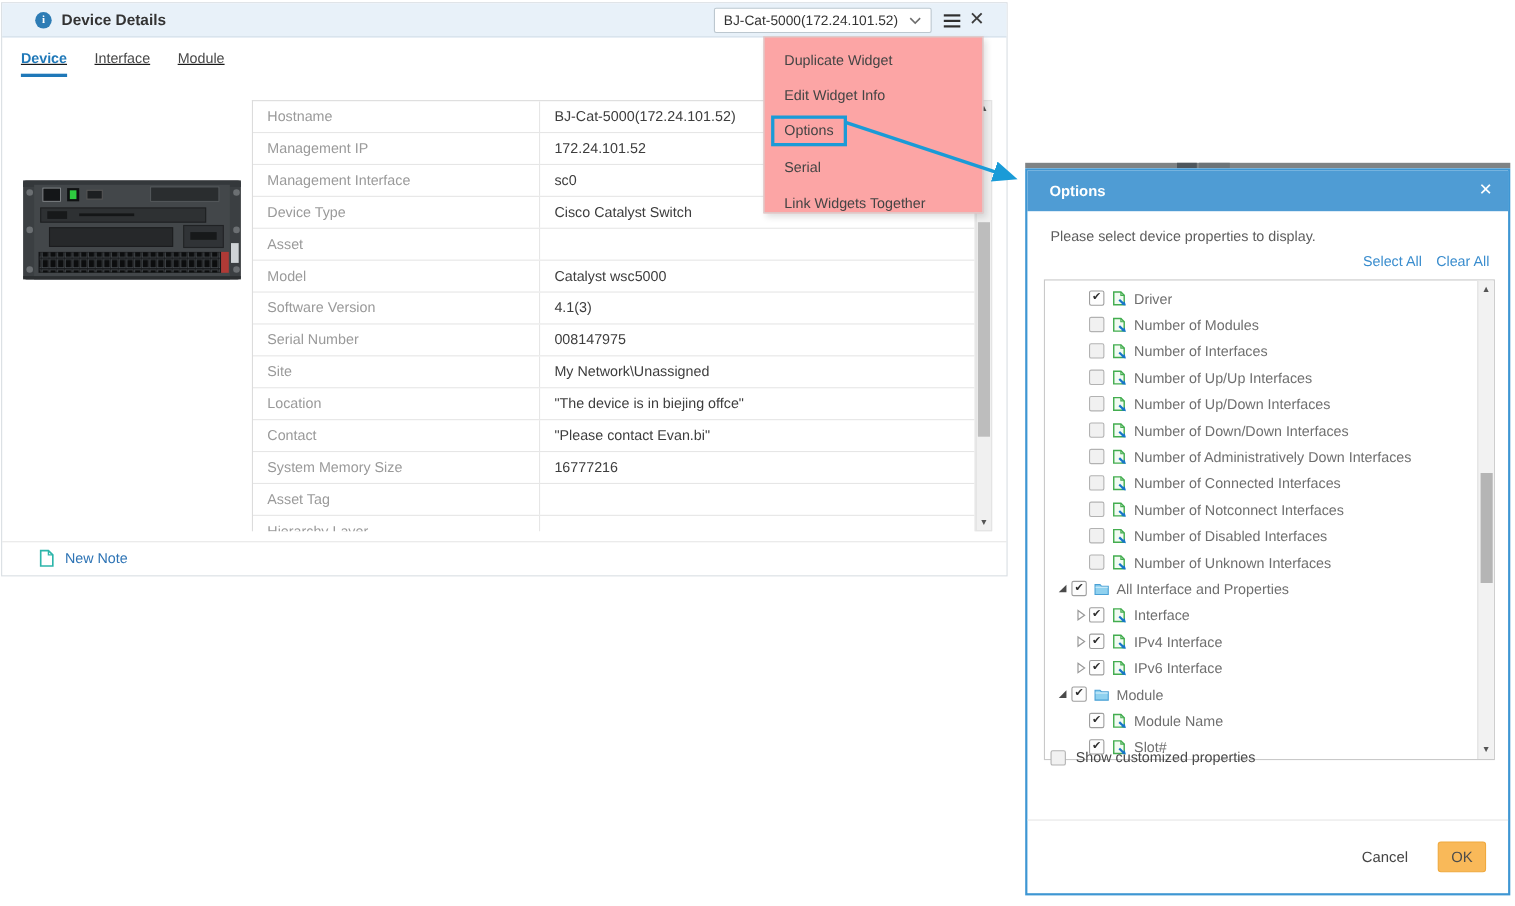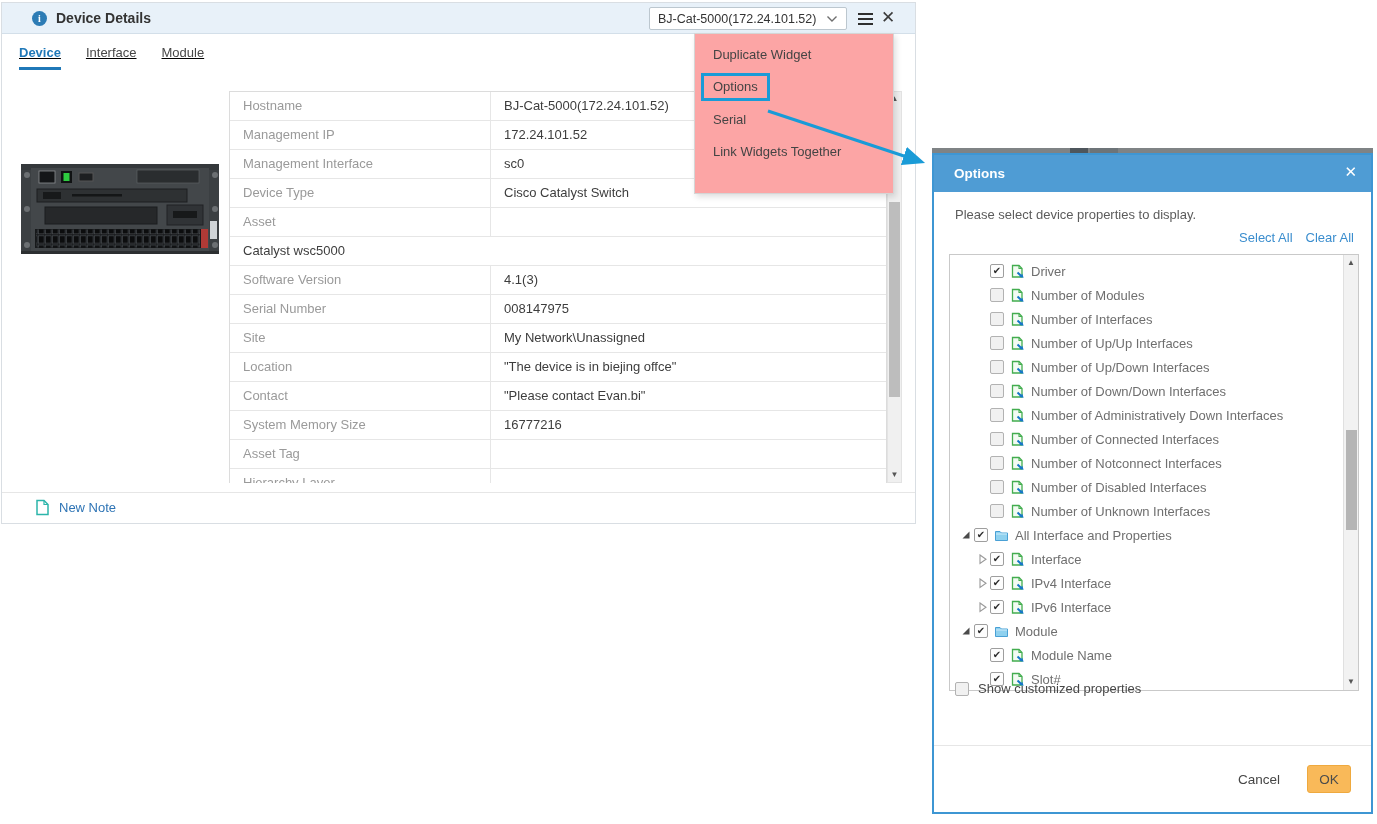--- a/index.html
+++ b/index.html
@@ -183,20 +183,21 @@
         <div class="tvalue">sc0</div>
       </div>
       <div class="trow">
         <div class="tlabel">Device Type</div>
         <div class="tvalue">Cisco Catalyst Switch</div>
       </div>
       <div class="trow">
         <div class="tlabel">Asset</div>
       </div>
       <div class="trow">
+        <div class="tlabel">Model</div>
         <div class="tvalue">Catalyst wsc5000</div>
       </div>
       <div class="trow">
         <div class="tlabel">Software Version</div>
         <div class="tvalue">4.1(3)</div>
       </div>
       <div class="trow">
         <div class="tlabel">Serial Number</div>
         <div class="tvalue">008147975</div>
       </div>
@@ -238,20 +239,23 @@
       <path d="M2 1.5 H9 L13 5.5 V15.5 H2 Z" fill="#fff" stroke="#2cb5aa" stroke-width="1.5"></path>
       <path d="M9 1.5 V5.5 H13" fill="none" stroke="#2cb5aa" stroke-width="1.2"></path>
     </svg>
     <span>New Note</span>
   </div>
 </div>
 
 <div class="abs menu">
     <div class="menu-item">
       <span class="mi-label">Duplicate Widget</span>
+    </div>
+    <div class="menu-item">
+      <span class="mi-label">Edit Widget Info</span>
     </div>
     <div class="menu-item">
       <span class="mi-label hl">Options</span>
     </div>
     <div class="menu-item">
       <span class="mi-label">Serial</span>
     </div>
     <div class="menu-item">
       <span class="mi-label">Link Widgets Together</span>
     </div>

